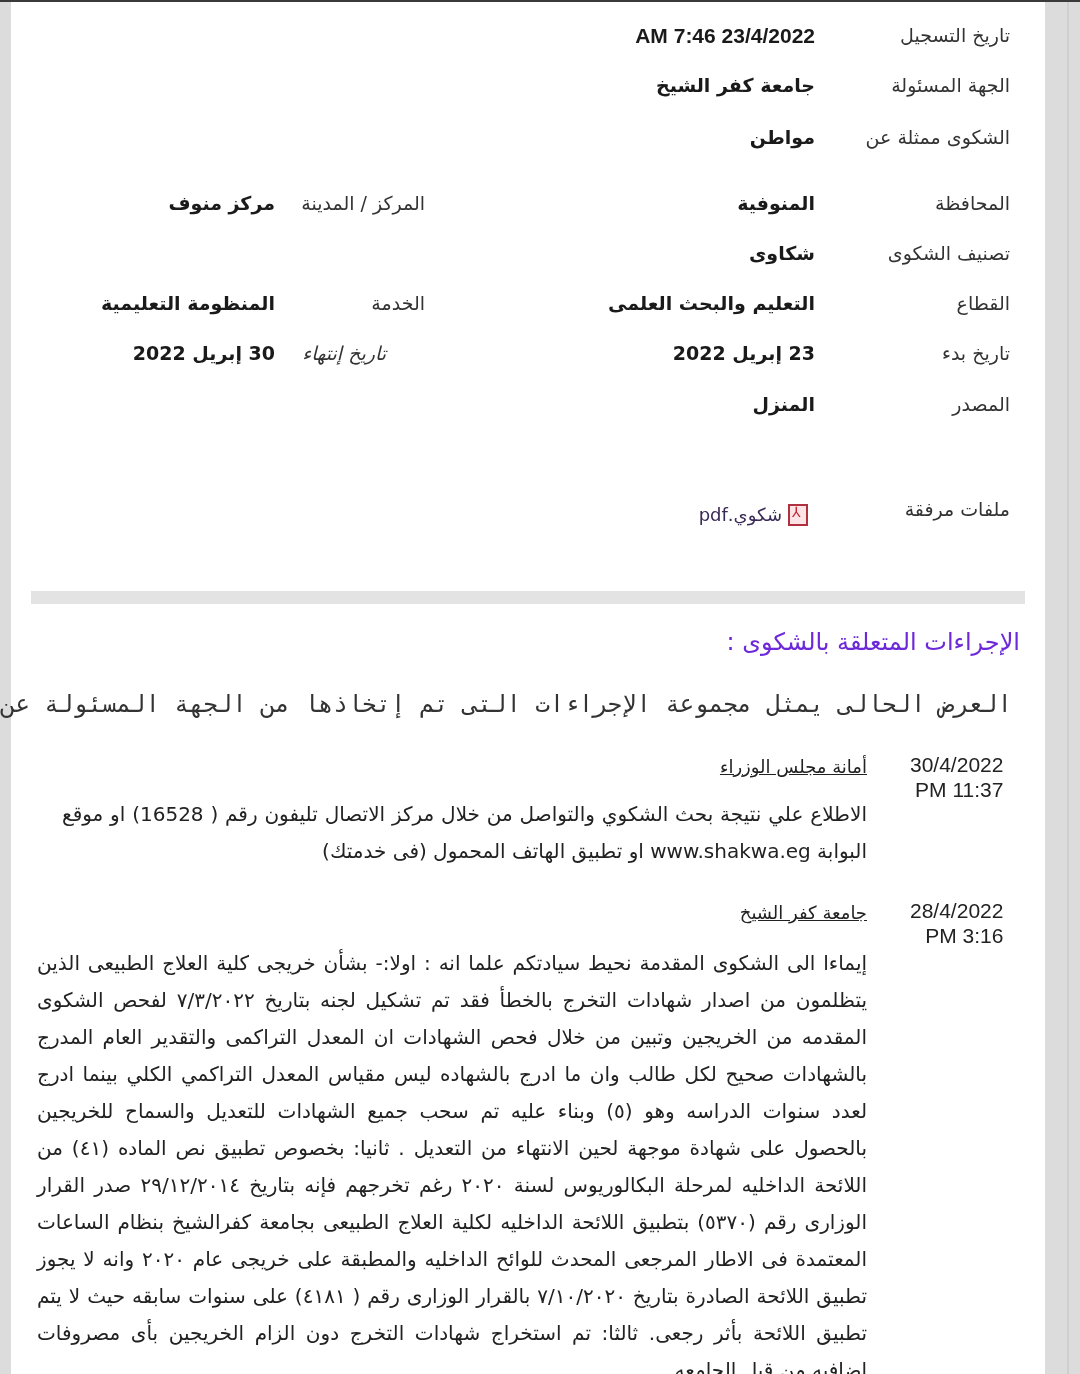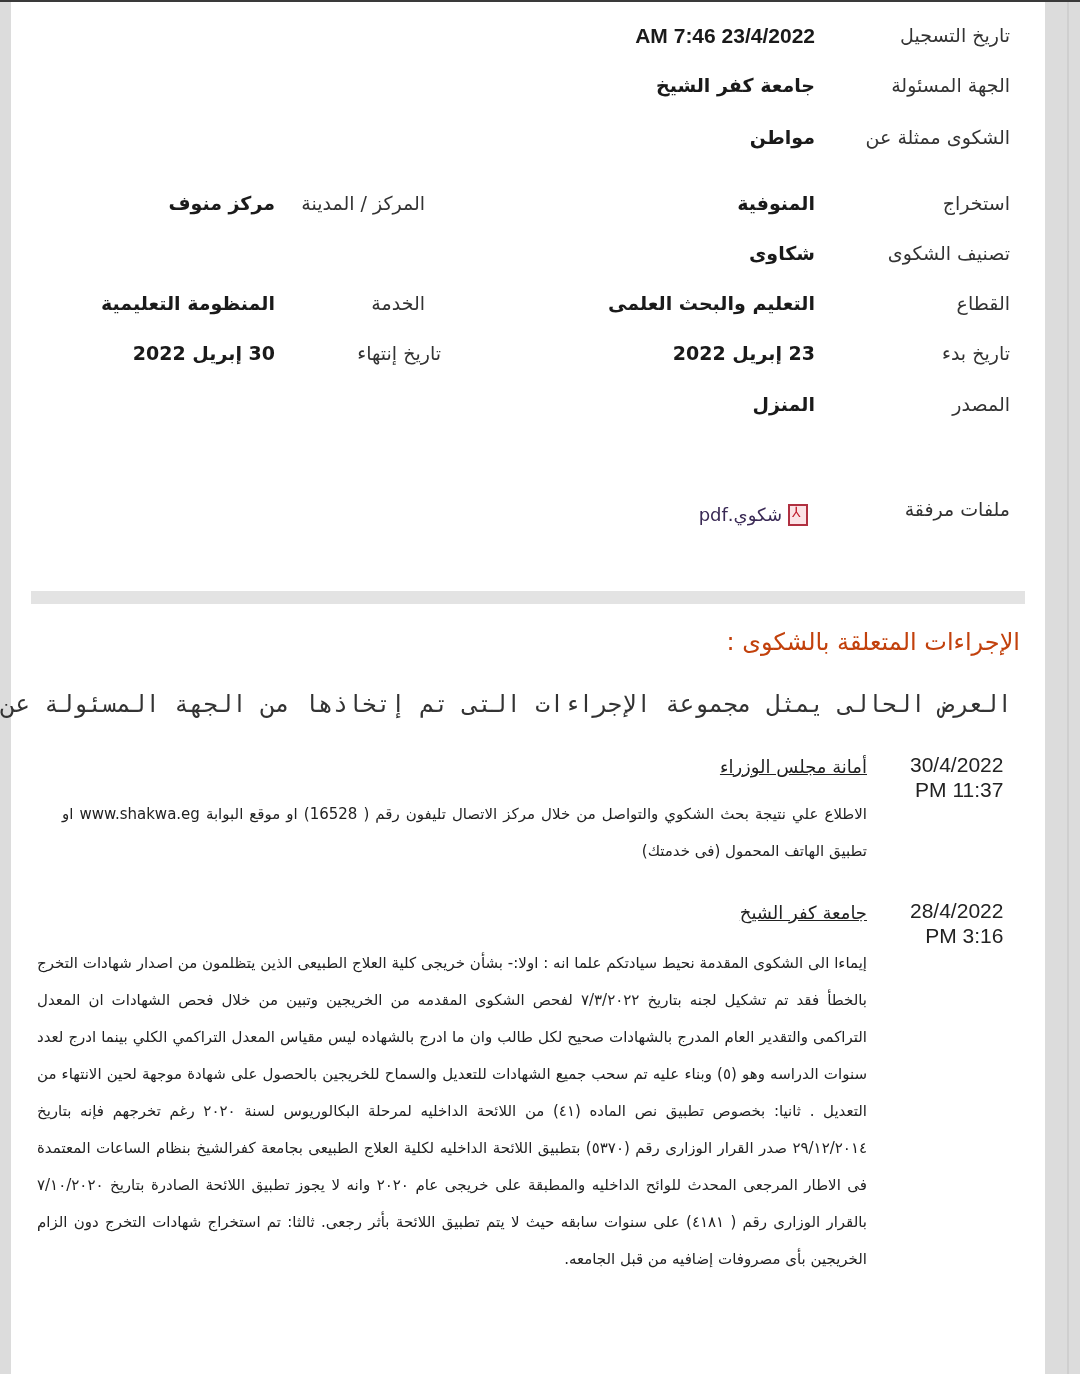--- a/index.html
+++ b/index.html
@@ -23,25 +23,25 @@
   .val { position:absolute; color:#1a1a1a; font-weight:bold; }
   .pdf-icon {
     display:inline-block; width:20px; height:22px; border:2px solid #b03040;
     background:#fbe3e6; position:relative; vertical-align:middle; box-sizing:border-box;
   }
   .pdf-icon::after { content:"⅄"; position:absolute; left:2px; top:-2px; font-size:14px; color:#c02030; }
   .pdf-link { color:#3a2a55; font-size:18px; text-decoration:none; margin-right:6px; vertical-align:middle; }
 
   .divider { position:absolute; left:31px; top:591px; width:994px; height:13px; background:#e3e3e3; }
 
-  .sec-title { position:absolute; right:60px; top:628px; font-size:24px; color:#c2410c; direction:rtl; white-space:nowrap; }
+  .sec-title { position:absolute; right:60px; top:628px; font-size:24px; color:#6d28d9; direction:rtl; white-space:nowrap; }
   .sec-desc { position:absolute; right:68px; top:690px; font-size:24px; color:#333; direction:rtl; white-space:nowrap;font-family:Liberation Mono, monospace; }
   .act-date { position:absolute; font-size:21px; color:#222; text-align:left; line-height:25px; font-family:"Liberation Sans", sans-serif; }
   .act-by { position:absolute; font-size:18px; text-decoration:underline; color:#222; white-space:nowrap; }
-  .act-body { position:absolute; font-size:15px; color:#222; line-height:37px; text-align:justify; text-align-last:right; }
+  .act-body { position:absolute; font-size:20px; color:#222; line-height:37px; text-align:justify; text-align-last:right; }
 </style>
 </head>
 <body>
 
 <div class="topline"></div>
 <div class="panel"></div>
 <div class="rail-line"></div>
 
 <div class="detail">
 
@@ -54,42 +54,42 @@
     <span class="lbl" style="right:70px;margin-left:40px;">الجهة المسئولة</span>
     <span class="val" style="right:265px;">جامعة كفر الشيخ</span>
   </div>
 
   <div class="row" style="top:126px; width:1080px;">
     <span class="lbl" style="right:70px;">الشكوى ممثلة عن</span>
     <span class="val" style="right:265px;">مواطن</span>
   </div>
 
   <div class="row" style="top:192px; width:1080px;">
-    <span class="lbl" style="right:70px;">استخراج</span>
+    <span class="lbl" style="right:70px;">المحافظة</span>
     <span class="val" style="right:265px;">المنوفية</span>
     <span class="lbl" style="right:655px;">المركز / المدينة</span>
     <span class="val" style="right:805px;">مركز منوف</span>
   </div>
 
   <div class="row" style="top:242px; width:1080px;">
     <span class="lbl" style="right:70px;">تصنيف الشكوى</span>
     <span class="val" style="right:265px;">شكاوى</span>
   </div>
 
   <div class="row" style="top:292px; width:1080px;">
     <span class="lbl" style="right:70px;">القطاع</span>
     <span class="val" style="right:265px;">التعليم والبحث العلمى</span>
     <span class="lbl" style="right:655px;">الخدمة</span>
     <span class="val" style="right:805px;">المنظومة التعليمية</span>
   </div>
 
   <div class="row" style="top:342px; width:1080px;">
     <span class="lbl" style="right:70px;">تاريخ بدء</span>
     <span class="val" style="right:265px;">23 إبريل 2022</span>
-    <span class="lbl" style="right:639px;">تاريخ إنتهاء</span>
+    <span class="lbl" style="right:694px;font-style:italic;">تاريخ إنتهاء</span>
     <span class="val" style="right:805px;margin-left:11px;">30 إبريل 2022</span>
   </div>
 
   <div class="row" style="top:393px; width:1080px;">
     <span class="lbl" style="right:70px;">المصدر</span>
     <span class="val" style="right:265px;">المنزل</span>
   </div>
 
   <div class="row" style="top:498px; width:1080px;">
     <span class="lbl" style="right:70px;">ملفات مرفقة</span>

